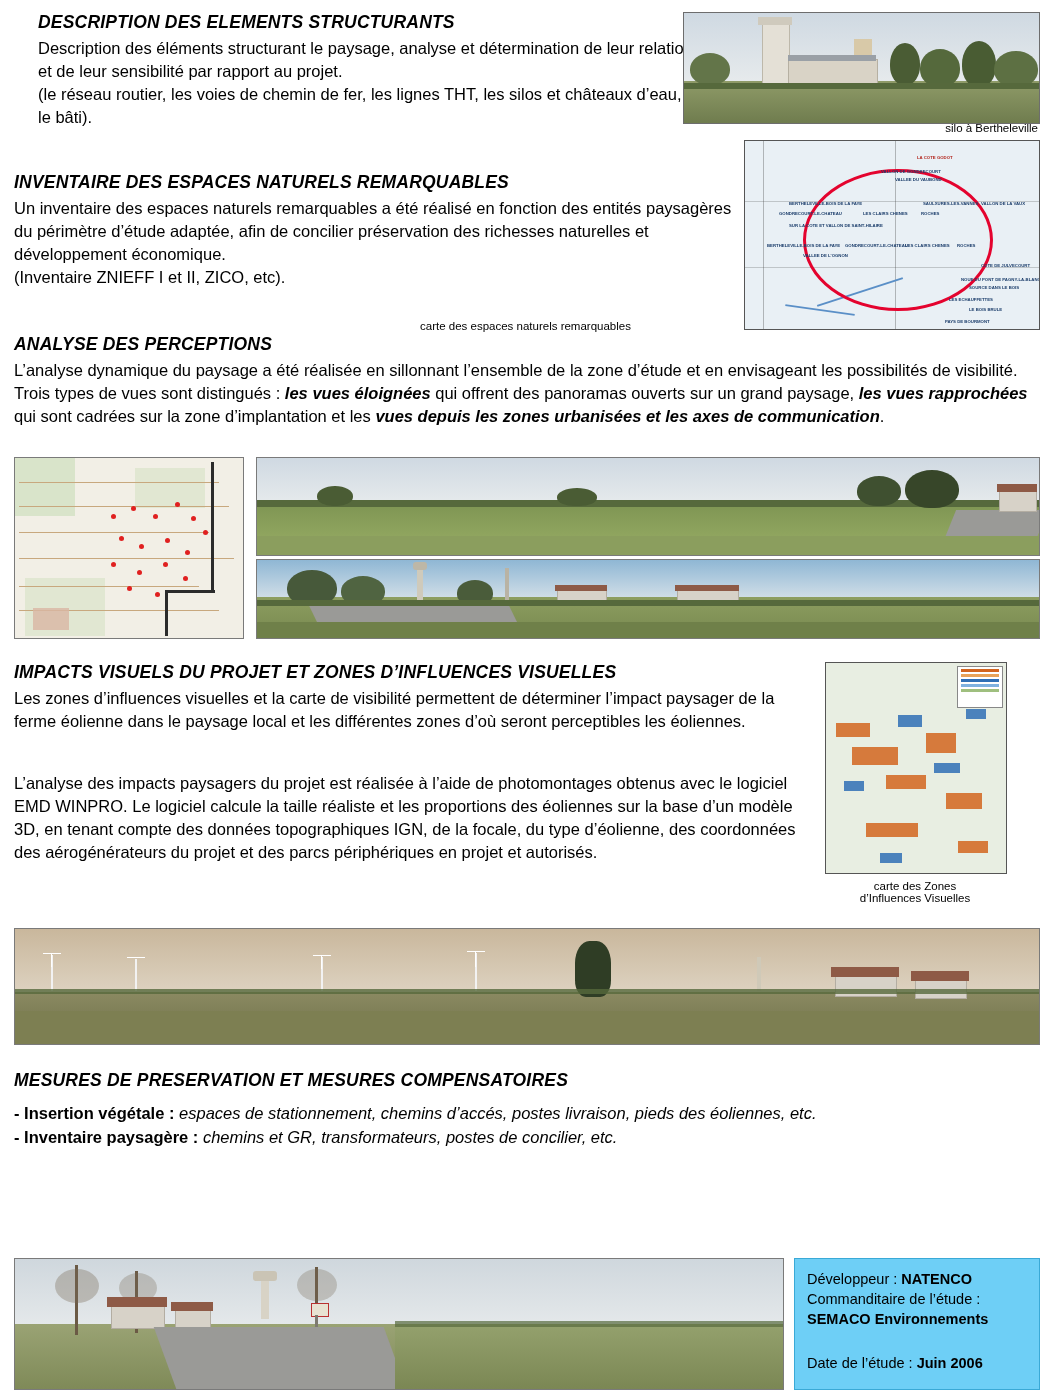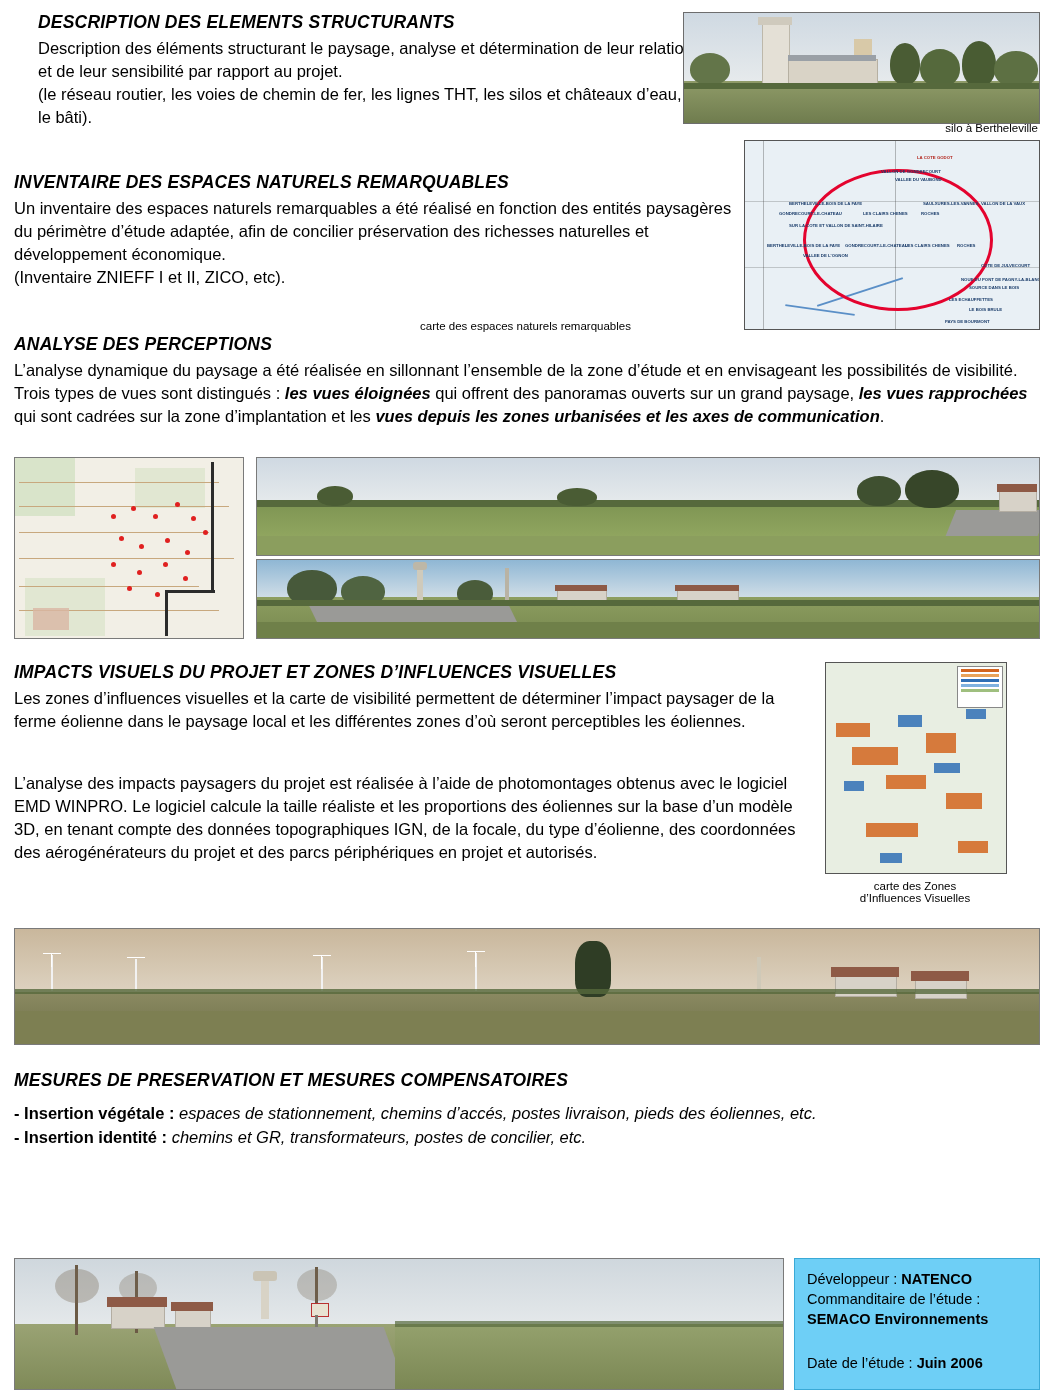--- a/index.html
+++ b/index.html
@@ -309,21 +309,21 @@
     <div style="position:absolute;left:0;top:82px;width:1024px;height:33px;background:#7d7f52;"></div>
   </div>
 
   <div id="block6">
     <h2 class="section-title">MESURES DE PRESERVATION ET MESURES COMPENSATOIRES</h2>
     <div style="height:6px"></div>
     <p class="measure-line">
       <b>- Insertion végétale :</b><i> espaces de stationnement, chemins d’accés, postes livraison, pieds des éoliennes, etc.</i>
     </p>
     <p class="measure-line">
-      <b>- Insertion identité :</b><i> chemins et GR, transformateurs, postes de concilier, etc.</i>
+      <b>- Inventaire paysagère :</b><i> chemins et GR, transformateurs, postes de concilier, etc.</i>
     </p>
   </div>
 
   <div class="img" id="pano4">
     <div class="sky" style="height:50%;background:linear-gradient(#cfd7dd,#e4e8ea)"></div>
     <div class="ground" style="height:50%;background:linear-gradient(#9aa374,#7f8a58)"></div>
 
     <div style="position:absolute;left:60px;top:6px;width:3px;height:70px;background:#6b5a45;"></div>
     <div style="position:absolute;left:40px;top:10px;width:44px;height:34px;border-radius:50%;background:rgba(120,105,85,.35);"></div>
     <div style="position:absolute;left:120px;top:12px;width:3px;height:62px;background:#6b5a45;"></div>

